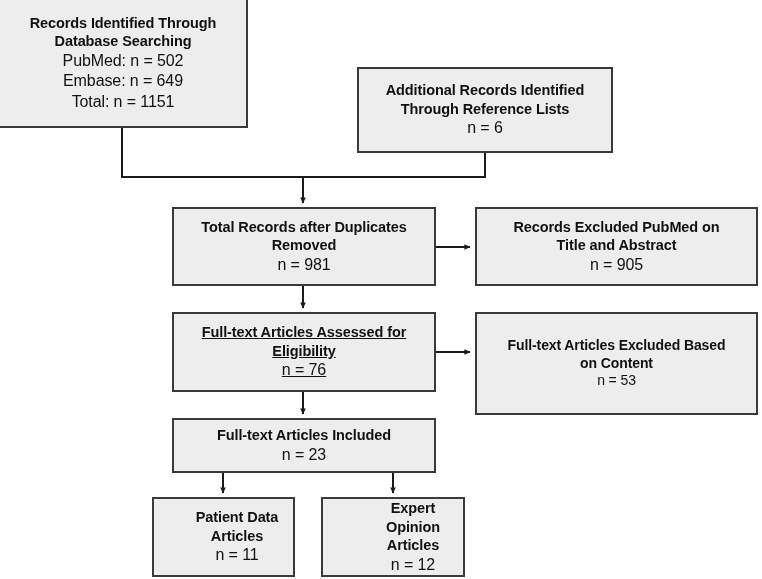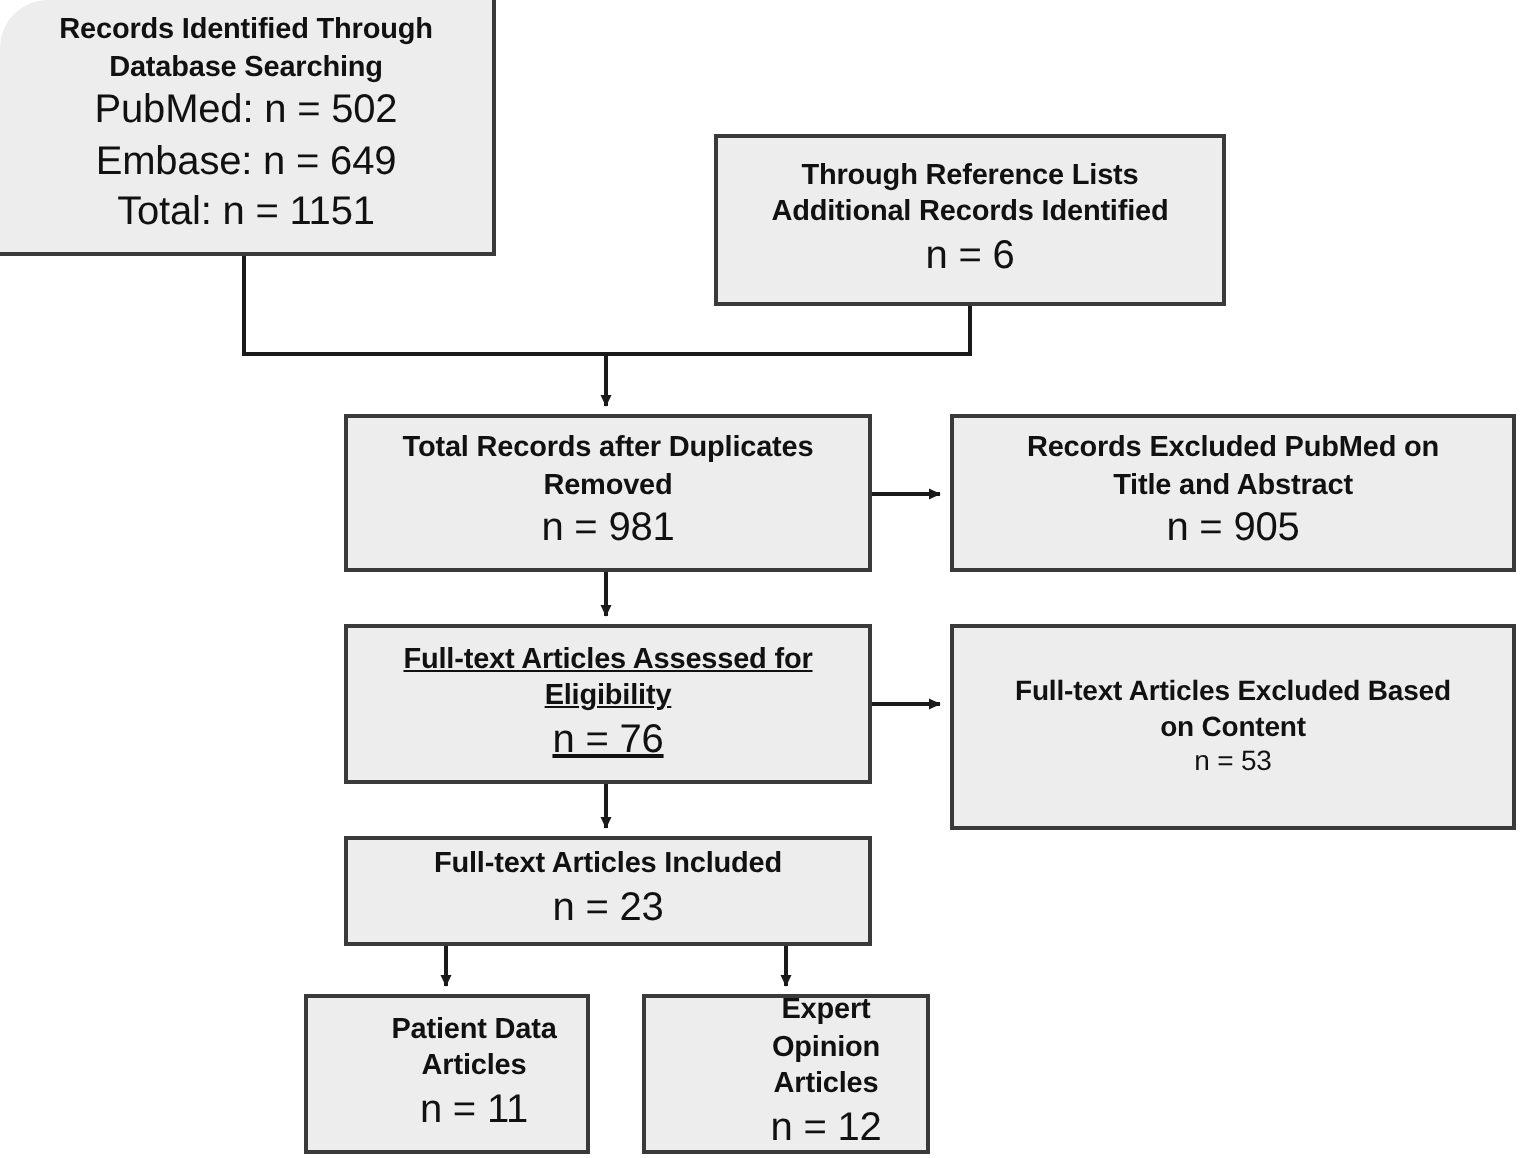--- a/index.html
+++ b/index.html
@@ -7,21 +7,20 @@
     padding: 0;
     background: #ffffff;
   }
   #canvas {
     position: relative;
     width: 762px;
     height: 579px;
     background: #ffffff;
     overflow: hidden;
     font-family: "Liberation Sans", sans-serif;
-    border-radius: 24px;
   }
   #connectors {
     position: absolute;
     left: 0;
     top: 0;
     width: 762px;
     height: 579px;
     pointer-events: none;
   }
   .node {
@@ -38,21 +37,21 @@
     line-height: 1.28;
     padding: 2px 6px;
   }
   .node .ttl {
     font-weight: bold;
     font-size: 14.5px;
     letter-spacing: -0.1px;
   }
   .node .ln {
     font-weight: normal;
-    font-size: 20px;
+    font-size: 16px;
     letter-spacing: -0.1px;
   }
   .node.small .ttl,
   .node.small .ln {
     font-size: 14px;
   }
 
   
   #n-db        { left: -2px;  top: -2px;  width: 250px; height: 130px; }
   #n-ref       { left: 357px; top: 67px;  width: 256px; height: 86px;  }
@@ -99,22 +98,22 @@
 
   <div class="node" id="n-db">
     <div class="ttl">Records Identified Through</div>
     <div class="ttl">Database Searching</div>
     <div class="ln">PubMed: n = 502</div>
     <div class="ln">Embase: n = 649</div>
     <div class="ln">Total: n = 1151</div>
   </div>
 
   <div class="node" id="n-ref">
+    <div class="ttl">Additional Records Identified</div>
     <div class="ttl">Through Reference Lists</div>
-    <div class="ttl">Additional Records Identified</div>
     <div class="ln">n = 6</div>
   </div>
 
   <div class="node" id="n-dedup">
     <div class="ttl">Total Records after Duplicates</div>
     <div class="ttl">Removed</div>
     <div class="ln">n = 981</div>
   </div>
 
   <div class="node" id="n-excl1">

